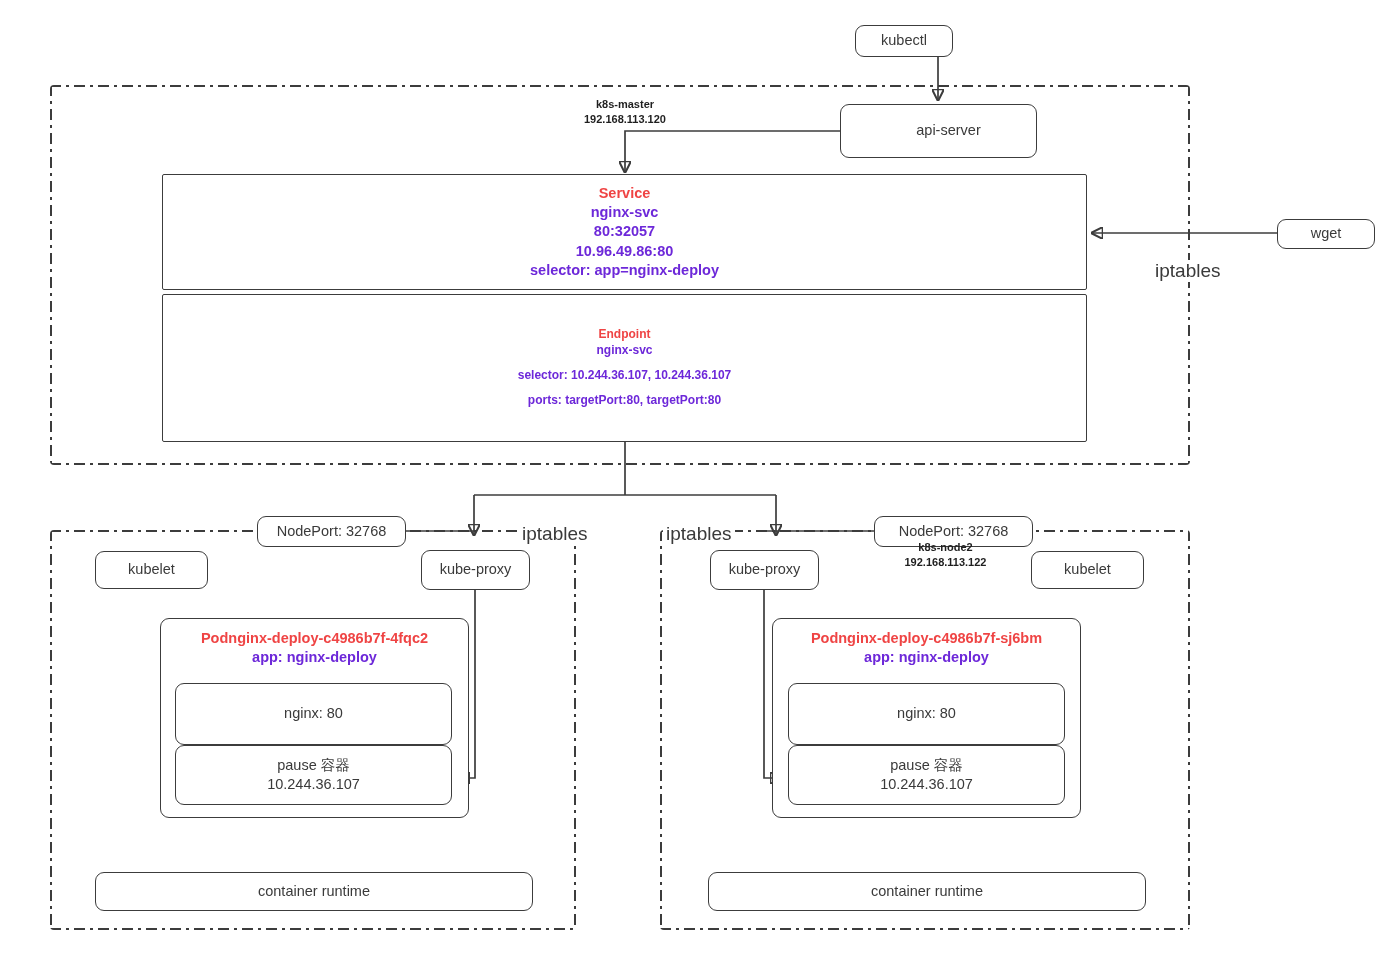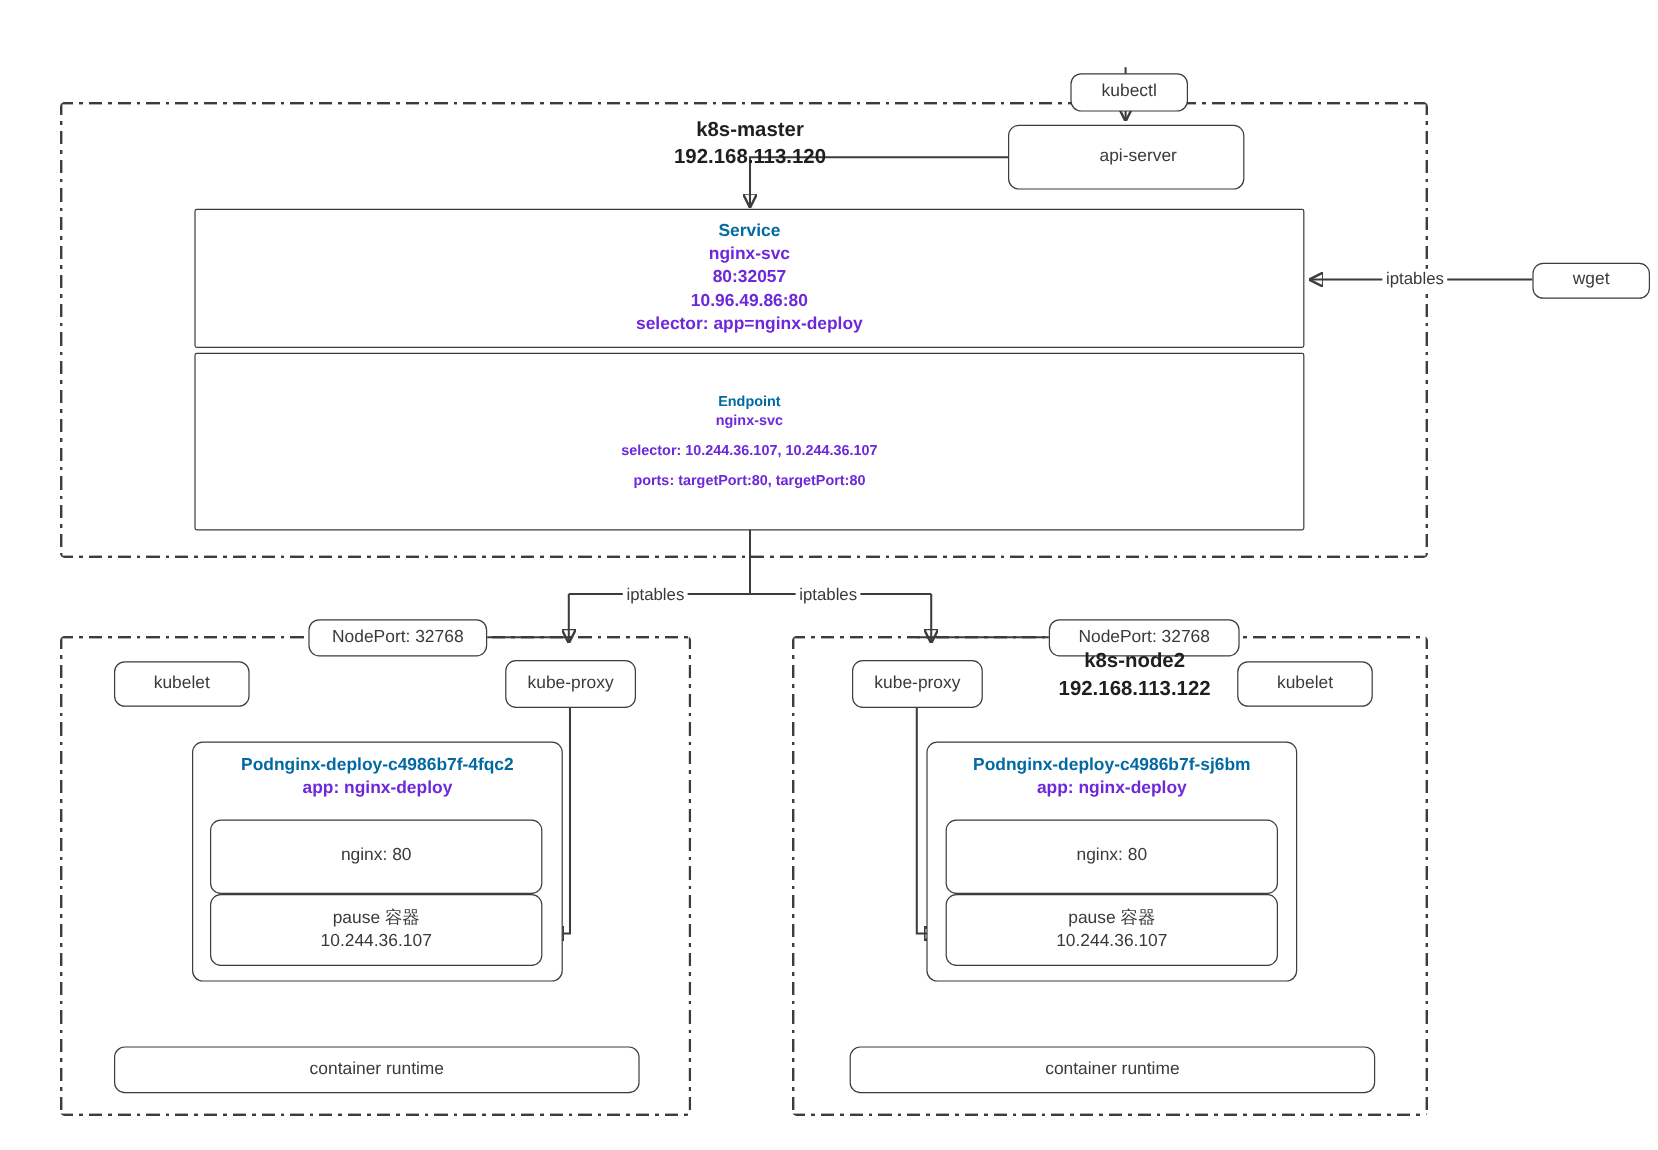--- a/index.html
+++ b/index.html
@@ -42,44 +42,45 @@
       repeating-linear-gradient(to bottom,#3c3c3c 0 11px,transparent 11px 16px,#3c3c3c 16px 19px,transparent 19px 24px),
       repeating-linear-gradient(to bottom,#3c3c3c 0 11px,transparent 11px 16px,#3c3c3c 16px 19px,transparent 19px 24px);
     background-size:100% 2px,100% 2px,2px 100%,2px 100%;
     background-position:0 0,0 100%,0 0,100% 0;
     background-repeat:no-repeat;
   }
 
   
   .lbl{
     position:absolute;
-    font-size:17px;
+    font-size:11px;
     color:#2b2b2b;
     text-align:center;
     line-height:1.35;
     white-space:pre-line;
     z-index:6;
   }
   .lbl.bold{font-weight:bold;color:#1f1f1f;}
 
   
   .edge-lbl{
     position:absolute;
-    font-size:14px;
+    font-size:19px;
     color:#3a3a3a;
     background:#ffffff;
     padding:0 3px;
     z-index:7;
     white-space:nowrap;
+    margin-top:36px;
   }
 
   svg.wires{position:absolute;left:0;top:0;width:1382px;height:958px;z-index:3;pointer-events:none;}
   svg.wires line, svg.wires path, svg.wires polyline{stroke:#3c3c3c;stroke-width:1.7px;fill:none;}
 
-  .b-title{font-weight:bold;color:#0369a1;}
+  .b-title{font-weight:bold;color:#ef4444;}
   .b-sub{color:#6d28d9;font-weight:bold;}
   .spacer{height:9px;}
 </style>
 </head>
 <body>
 
 <div id="stage">
 
   <svg class="wires" viewBox="0 0 1382 958">
     <defs>
@@ -105,21 +106,21 @@
 
     <line x1="874" y1="531" x2="764" y2="531"></line>
 
     <polyline points="764,590 764,778 781,778" marker-end="url(#arrow)"></polyline>
   </svg>
 
   <div class="cluster dashdot" style="left:50px;top:85px;width:1140px;height:380px;"></div>
 
   <div class="lbl bold" style="left:490px;top:97px;width:270px;"><span>k8s-master</span><br><span>192.168.113.120</span></div>
 
-  <div class="box round" style="left:892px;top:25px;width:98px;height:32px;font-size:14.5px;margin-top:36px;">
+  <div class="box round" style="left:855px;top:25px;width:98px;height:32px;font-size:14.5px;">
     <span>kubectl</span>
   </div>
 
   <div class="box round" style="left:840px;top:104px;width:197px;height:54px;padding-left:20px;">
     <span>api-server</span>
   </div>
 
   <div class="box round" style="left:1277px;top:219px;width:98px;height:30px;">
     <span>wget</span>
   </div>

